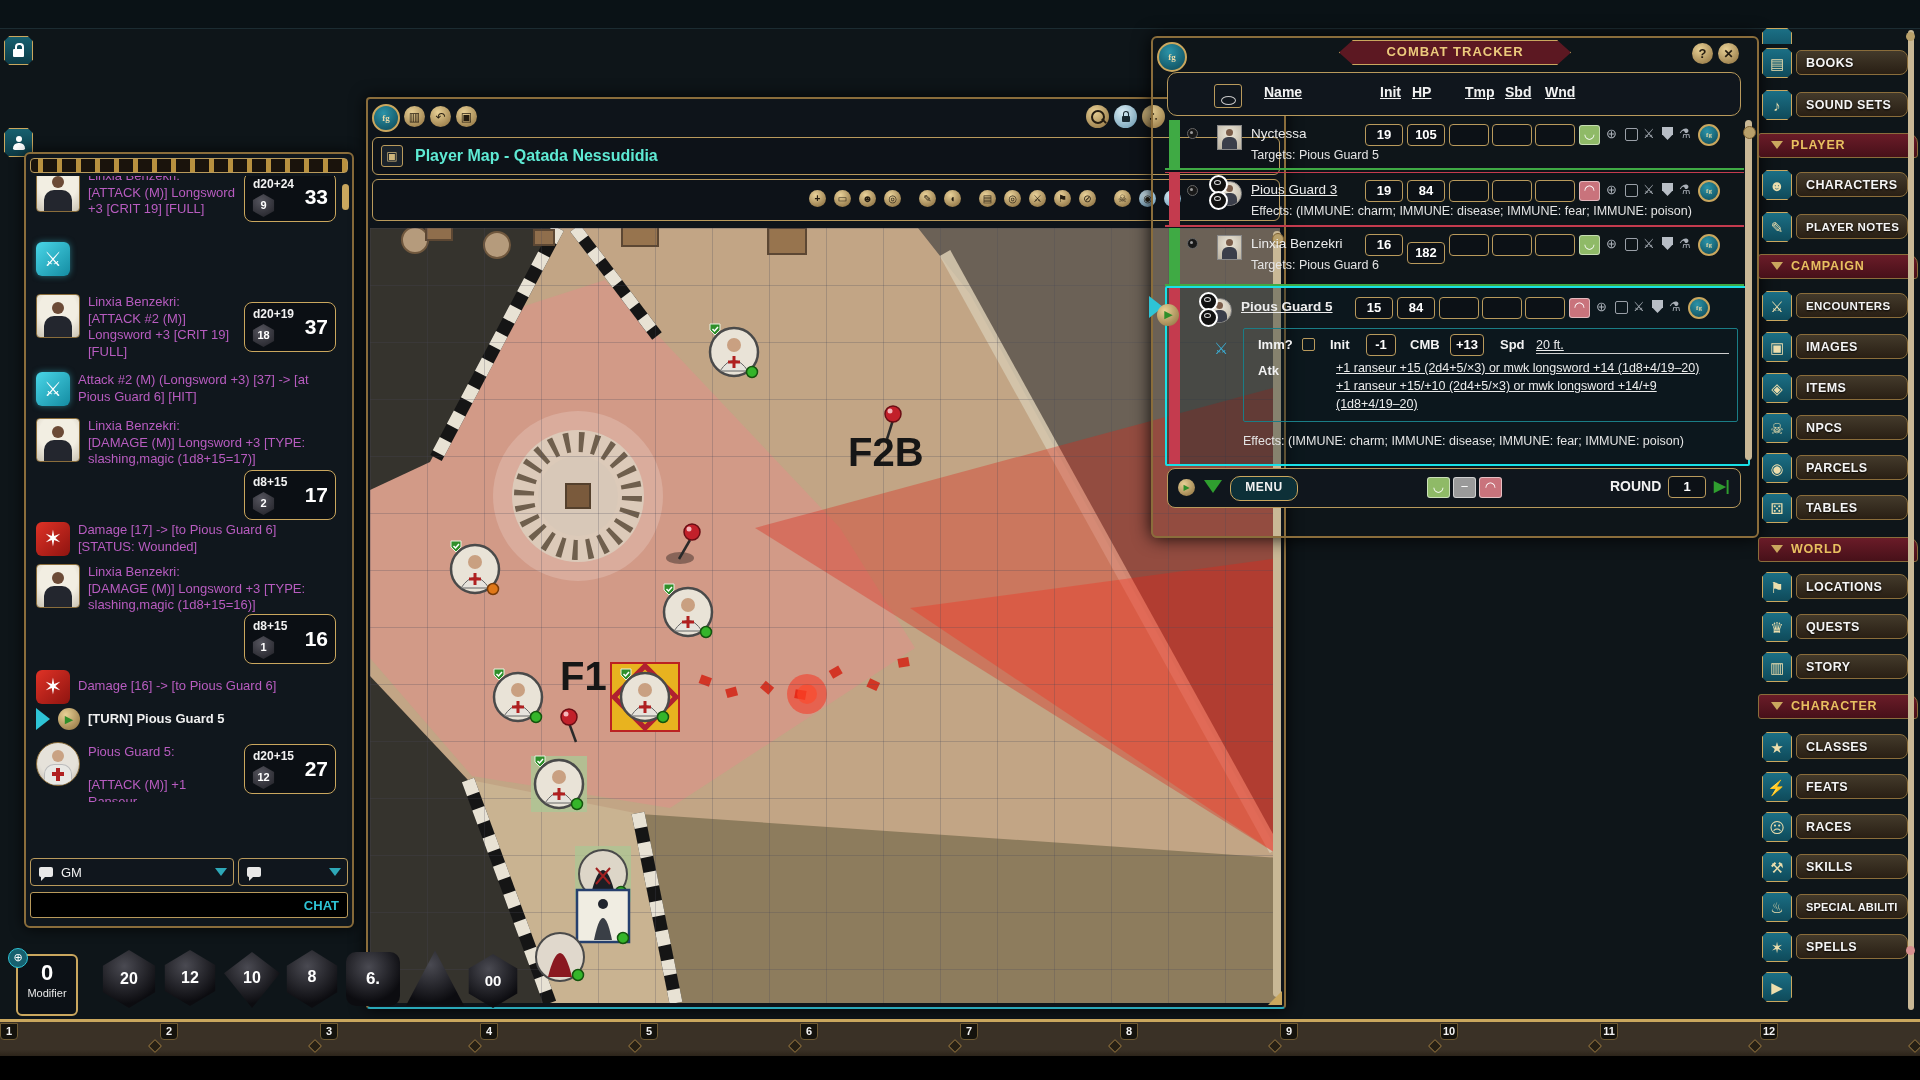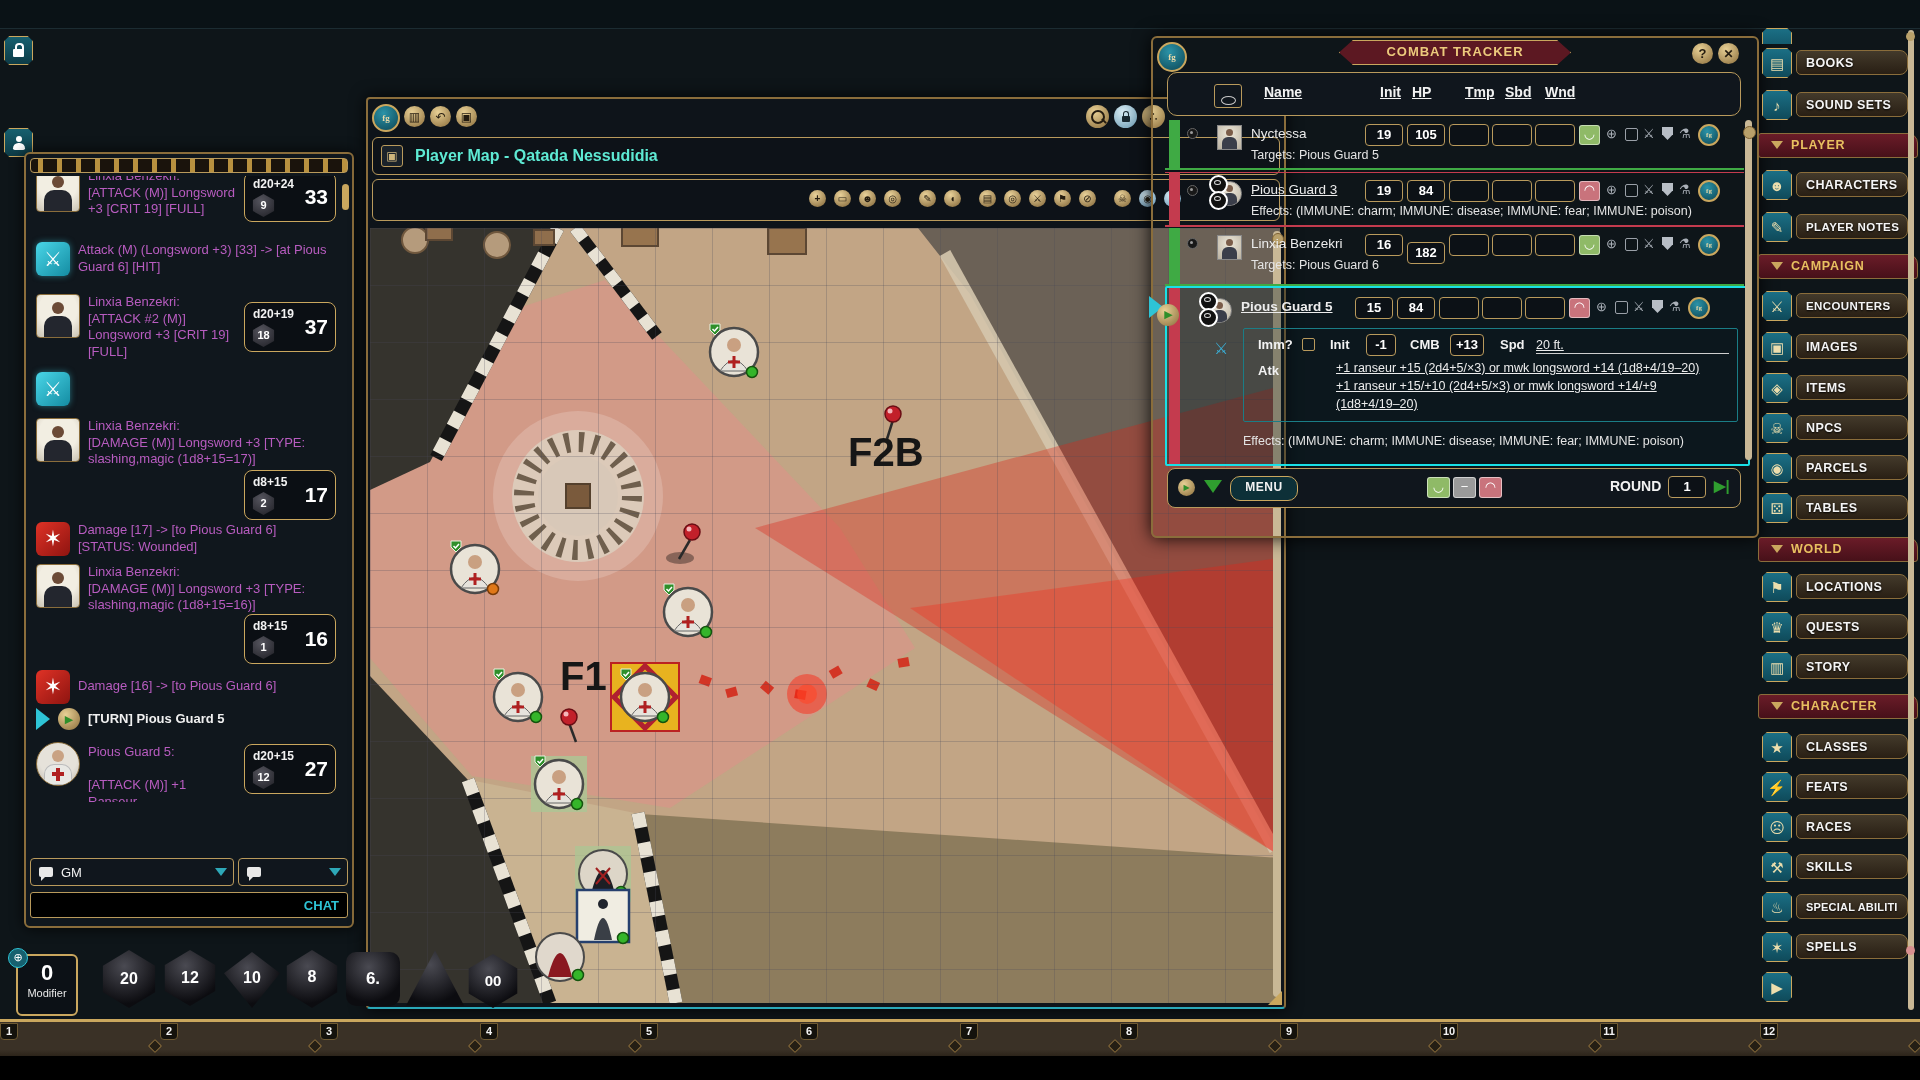--- a/index.html
+++ b/index.html
@@ -204,39 +204,39 @@
       <div class="dicebox" style="right:0;top:4px;">
         <span class="formula">d20+24</span>
         <span class="diehex">9</span>
         <span class="total">33</span>
       </div>
     </div>
 
     <div class="msg" style="top:66px;">
       <div class="mrow">
         <span class="tile attack">⚔</span>
-        <div class="mtxt">Attack (M) (Longsword +3) [33] -&gt; [at Pious Guard 6] [HIT]</div>
       </div>
     </div>
 
     <div class="msg" style="top:118px;">
       <div class="mrow">
         <div class="portrait"></div>
         <div class="mtxt" style="width:150px;"><span>Linxia Benzekri:</span><br><span>[ATTACK #2 (M)] Longsword +3 [CRIT 19] [FULL]</span></div>
       </div>
       <div class="dicebox" style="right:0;top:8px;">
         <span class="formula">d20+19</span>
         <span class="diehex">18</span>
         <span class="total">37</span>
       </div>
     </div>
 
     <div class="msg" style="top:196px;">
       <div class="mrow">
         <span class="tile attack">⚔</span>
+        <div class="mtxt">Attack #2 (M) (Longsword +3) [37] -&gt; [at Pious Guard 6] [HIT]</div>
       </div>
     </div>
 
     <div class="msg" style="top:242px;">
       <div class="mrow">
         <div class="portrait"></div>
         <div class="mtxt"><span>Linxia Benzekri:</span><br><span>[DAMAGE (M)] Longsword +3 [TYPE: slashing,magic (1d8+15=17)]</span></div>
       </div>
       <div class="dicebox" style="right:0;top:52px;">
         <span class="formula">d8+15</span>

